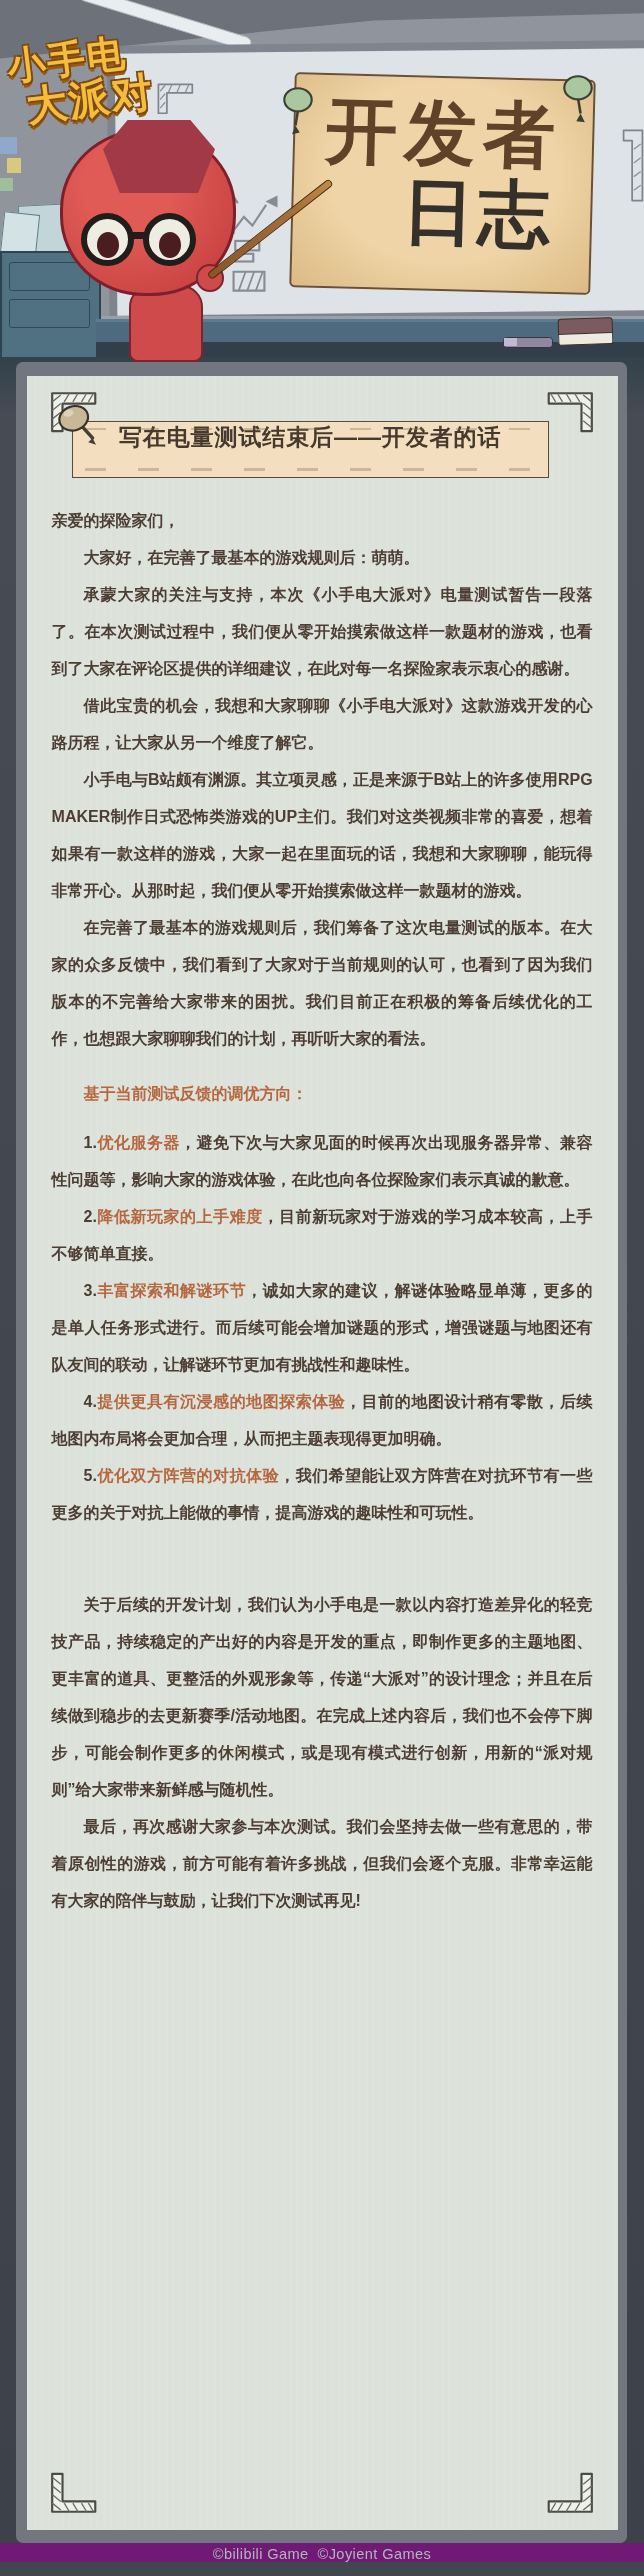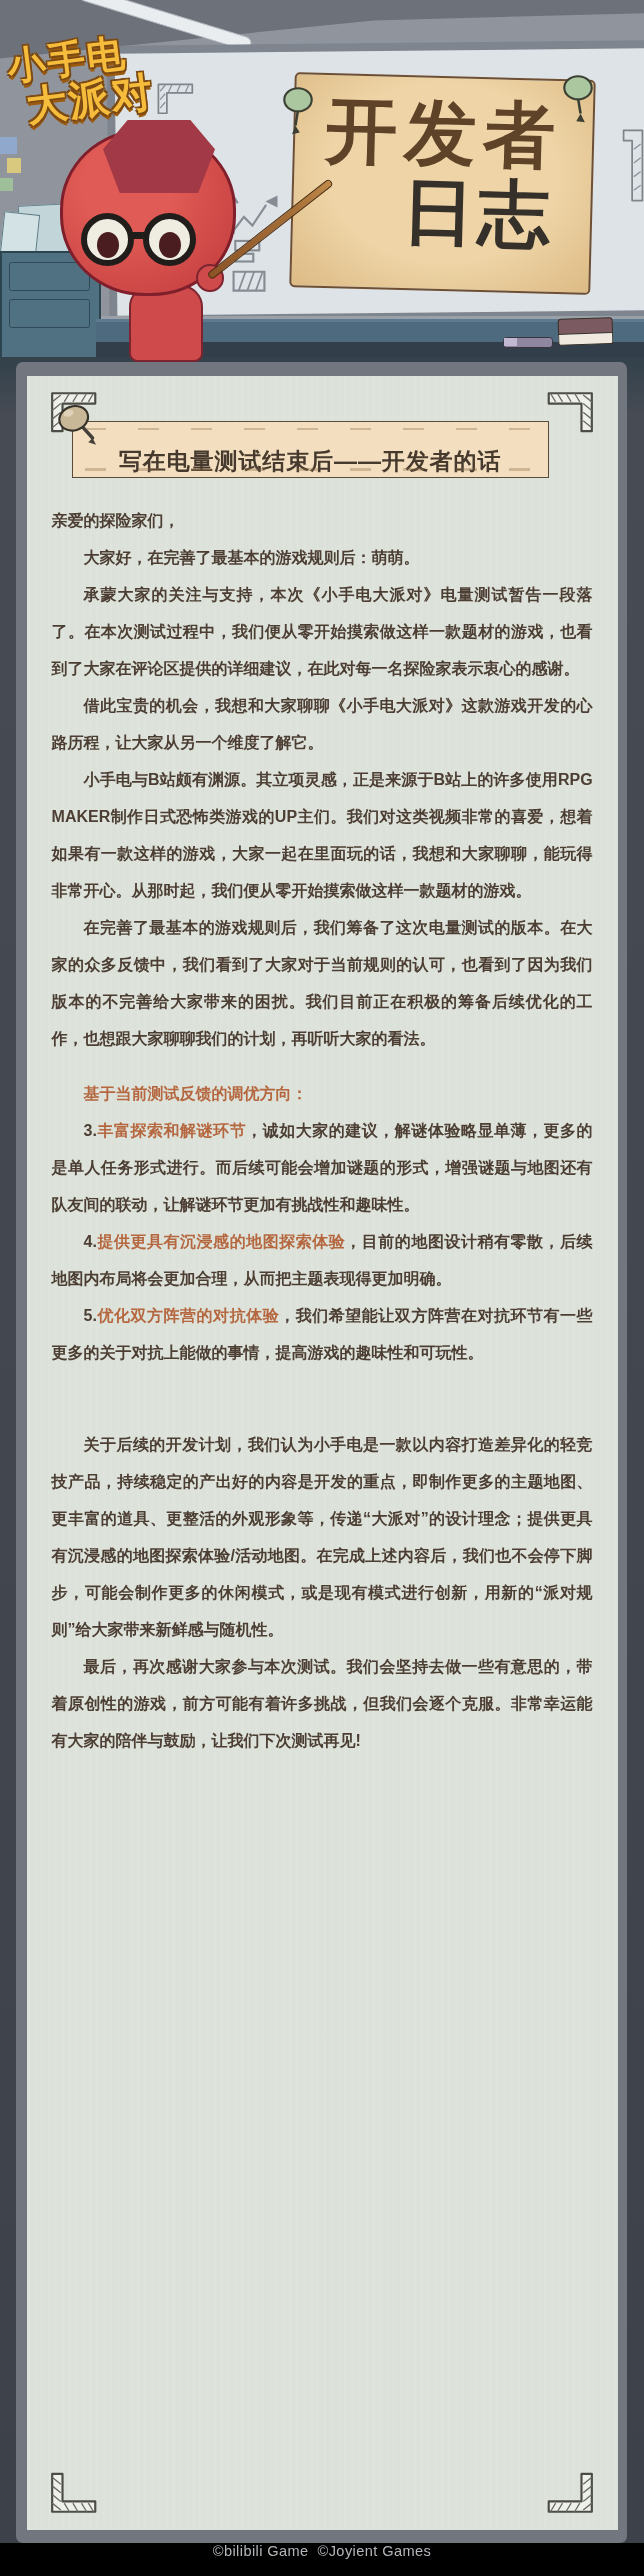--- a/index.html
+++ b/index.html
@@ -80,37 +80,37 @@
   .paper { position:absolute; left:10.3px; top:13.7px; width:591px; height:2154px; background:#dce2da;
     background-image:repeating-linear-gradient(90deg, rgba(255,255,255,.05) 0 2.6px, transparent 2.6px 6.9px);
     overflow:hidden; }
   .corner { position:absolute; width:50px; height:45px; }
   .c-tl { left:20.6px; top:12px; }
   .c-tr { right:20.6px; top:12px; transform:scaleX(-1); }
   .c-bl { left:20.6px; bottom:13px; transform:scaleY(-1); }
   .c-br { right:20.6px; bottom:13px; transform:scale(-1,-1); }
   .pushpin { position:absolute; left:27.5px; top:26px; z-index:3; }
   .banner { position:relative; margin:45px 0 19px 45px; width:477px; height:57px; background:#f3dfc0;
-    border:1.7px solid #5a4a3a; display:flex; align-items:flex-end; justify-content:center; z-index:2; }
+    border:1.7px solid #5a4a3a; display:flex; align-items:flex-start; justify-content:center; z-index:2; }
   .banner::before, .banner::after { content:""; position:absolute; left:12px; right:12px; height:2.6px;
     background:repeating-linear-gradient(90deg,#8a6a45 0 20.6px, transparent 20.6px 53px); opacity:.35; }
   .banner::before { top:6px; } .banner::after { bottom:6px; }
   .banner-title { font-size:23px; font-weight:700; color:#46392d; letter-spacing:0.9px; }
   .content { padding:5.2px 25px 0 25px; font-size:16px; line-height:37px; font-weight:700;
     color:#4c3e33; text-align:justify; }
   .content p { text-indent:2em; }
   .content p.noindent { text-indent:0; }
   .heading { color:#b5673f; margin-top:18px; }
   .item1 { margin-top:12px; }
   .hl { color:#b5673f; }
   .closing-first { margin-top:55px; }
 
   
-  .footer { position:relative; width:644px; height:33px; background:#000000;
-    display:flex; align-items:flex-start; justify-content:center; }
+  .footer { position:relative; width:644px; height:19px; background:#701a75;
+    display:flex; align-items:flex-end; justify-content:center; }
   .footer span { color:#b3b7bb; font-size:14.6px; letter-spacing:0.4px; white-space:pre; }
 
   svg { display:block; }
 </style>
 </head>
 <body>
 
 <div class="page">
 
   <header class="hdr">
@@ -232,25 +232,27 @@
         <div class="content">
           <p class="noindent">亲爱的探险家们，</p>
           <p>大家好，在完善了最基本的游戏规则后：萌萌。</p>
           <p>承蒙大家的关注与支持，本次《小手电大派对》电量测试暂告一段落了。在本次测试过程中，我们便从零开始摸索做这样一款题材的游戏，也看到了大家在评论区提供的详细建议，在此对每一名探险家表示衷心的感谢。</p>
           <p>借此宝贵的机会，我想和大家聊聊《小手电大派对》这款游戏开发的心路历程，让大家从另一个维度了解它。</p>
           <p>小手电与B站颇有渊源。其立项灵感，正是来源于B站上的许多使用RPG MAKER制作日式恐怖类游戏的UP主们。我们对这类视频非常的喜爱，想着如果有一款这样的游戏，大家一起在里面玩的话，我想和大家聊聊，能玩得非常开心。从那时起，我们便从零开始摸索做这样一款题材的游戏。</p>
           <p>在完善了最基本的游戏规则后，我们筹备了这次电量测试的版本。在大家的众多反馈中，我们看到了大家对于当前规则的认可，也看到了因为我们版本的不完善给大家带来的困扰。我们目前正在积极的筹备后续优化的工作，也想跟大家聊聊我们的计划，再听听大家的看法。</p>
 
           <p class="heading">基于当前测试反馈的调优方向：</p>
 
+          <p class="item1"><span>1.</span><span class="hl">优化服务器</span><span>，避免下次与大家见面的时候再次出现服务器异常、兼容性问题等，影响大家的游戏体验，在此也向各位探险家们表示真诚的歉意。</span></p>
+          <p><span>2.</span><span class="hl">降低新玩家的上手难度</span><span>，目前新玩家对于游戏的学习成本较高，上手不够简单直接。</span></p>
           <p><span>3.</span><span class="hl">丰富探索和解谜环节</span><span>，诚如大家的建议，解谜体验略显单薄，更多的是单人任务形式进行。而后续可能会增加谜题的形式，增强谜题与地图还有队友间的联动，让解谜环节更加有挑战性和趣味性。</span></p>
           <p><span>4.</span><span class="hl">提供更具有沉浸感的地图探索体验</span><span>，目前的地图设计稍有零散，后续地图内布局将会更加合理，从而把主题表现得更加明确。</span></p>
           <p><span>5.</span><span class="hl">优化双方阵营的对抗体验</span><span>，我们希望能让双方阵营在对抗环节有一些更多的关于对抗上能做的事情，提高游戏的趣味性和可玩性。</span></p>
 
-          <p class="closing-first">关于后续的开发计划，我们认为小手电是一款以内容打造差异化的轻竞技产品，持续稳定的产出好的内容是开发的重点，即制作更多的主题地图、更丰富的道具、更整活的外观形象等，传递“大派对”的设计理念；提供更具有沉浸感的地图探索体验/活动地图。在完成上述内容后，我们也不会停下脚步，可能会制作更多的休闲模式，或是现有模式进行创新，用新的“派对规则”给大家带来新鲜感与随机性。</p>
+          <p class="closing-first">关于后续的开发计划，我们认为小手电是一款以内容打造差异化的轻竞技产品，持续稳定的产出好的内容是开发的重点，即制作更多的主题地图、更丰富的道具、更整活的外观形象等，传递“大派对”的设计理念；并且在后续做到稳步的去更新赛季/活动地图。在完成上述内容后，我们也不会停下脚步，可能会制作更多的休闲模式，或是现有模式进行创新，用新的“派对规则”给大家带来新鲜感与随机性。</p>
           <p>最后，再次感谢大家参与本次测试。我们会坚持去做一些有意思的，带着原创性的游戏，前方可能有着许多挑战，但我们会逐个克服。非常幸运能有大家的陪伴与鼓励，让我们下次测试再见!</p>
         </div>
 
       </div>
     </div>
   </section>
 
   <footer class="footer">
     <span>©bilibili Game  ©Joyient Games</span>
   </footer>

